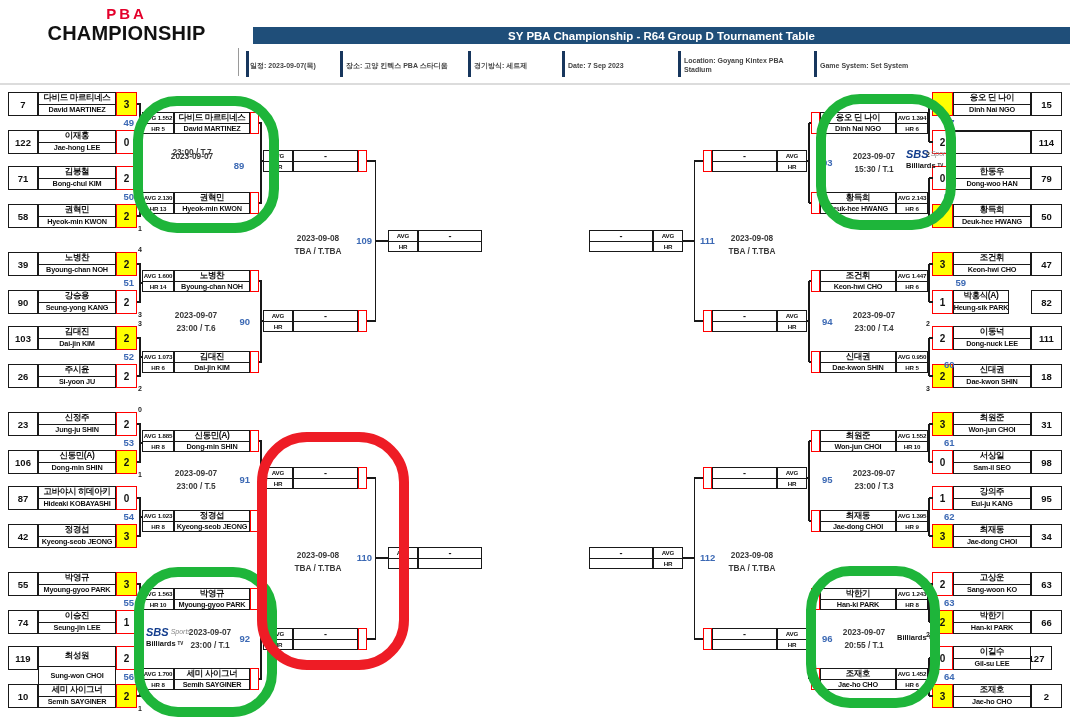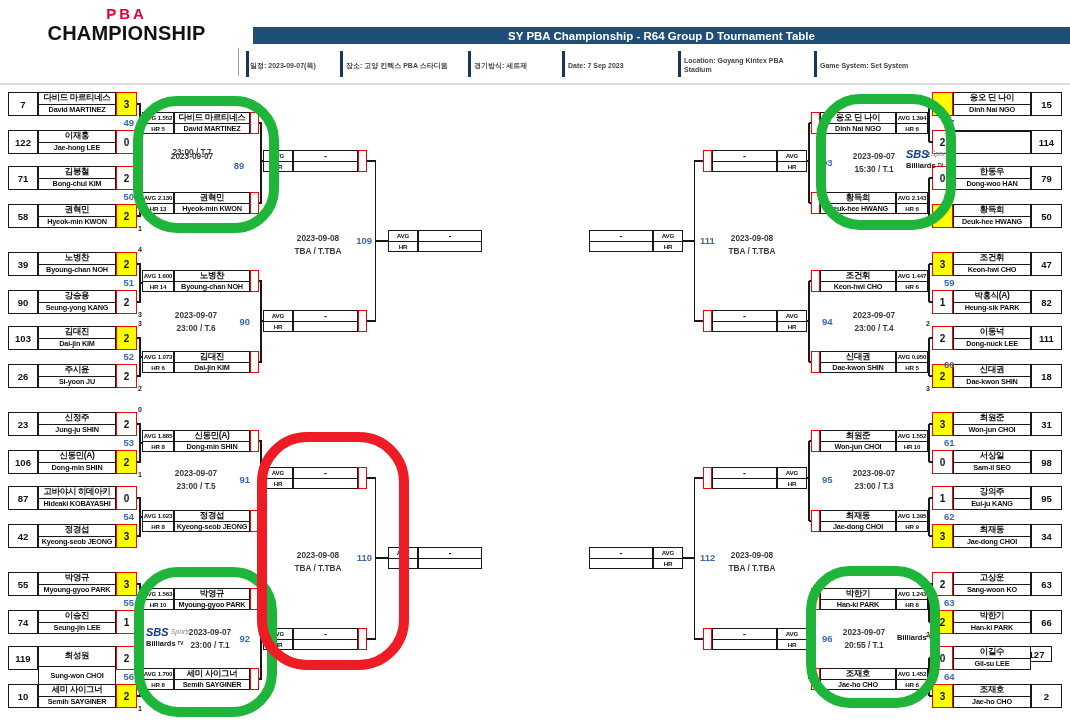--- a/index.html
+++ b/index.html
@@ -435,30 +435,30 @@
     <div class="a ln" style="left: 928.3px; top: 178px; width: 1.4px; height: 38px;"></div>
     <div class="a ln" style="left: 926px; top: 196.3px; width: 3.5px; height: 1.4px;"></div>
     <div class="a mnum" style="left: 944px; top: 191px; width: 22px; height: 12px; text-align: left;">58</div>
     <div class="a bx cell seed" style="left: 1031px; top: 252px; width: 31px; height: 24px;">47</div>
     <div class="a bx n2" style="left: 953px; top: 252px; width: 78px; height: 24px;">
       <div class="r1 ko">조건휘</div>
       <div class="r2 en">Keon-hwi CHO</div>
     </div>
     <div class="a bx cell sc win" style="left: 932px; top: 252px; width: 21px; height: 24px;">3</div>
     <div class="a bx cell seed" style="left: 1031px; top: 290px; width: 31px; height: 24px;">82</div>
-    <div class="a bx n2" style="left: 953px; top: 290px; width: 78px; height: 24px;">
+    <div class="a bx n2" style="left: 953px; top: 290px; width: 56px; height: 24px;">
       <div class="r1 ko">박흥식(A)</div>
       <div class="r2 en">Heung-sik PARK</div>
     </div>
     <div class="a bx cell sc" style="left: 932px; top: 290px; width: 21px; height: 24px;">1</div>
     <div class="a ln" style="left: 929px; top: 263.3px; width: 3.5px; height: 1.4px;"></div>
     <div class="a ln" style="left: 929px; top: 301.3px; width: 3.5px; height: 1.4px;"></div>
     <div class="a ln" style="left: 928.3px; top: 264px; width: 1.4px; height: 38px;"></div>
     <div class="a ln" style="left: 926px; top: 282.3px; width: 3.5px; height: 1.4px;"></div>
-    <div class="a mnum" style="left: 944px; top: 277px; width: 22px; height: 16px; text-align: left;">59</div>
+    <div class="a mnum" style="left: 944px; top: 277px; width: 22px; height: 16px; text-align: right;">59</div>
     <div class="a bx cell seed" style="left: 1031px; top: 326px; width: 31px; height: 24px;">111</div>
     <div class="a bx n2" style="left: 953px; top: 326px; width: 78px; height: 24px;">
       <div class="r1 ko">이동넉</div>
       <div class="r2 en">Dong-nuck LEE</div>
     </div>
     <div class="a bx cell sc" style="left: 932px; top: 326px; width: 21px; height: 24px;">2</div>
     <div class="a tb" style="left: 921px; top: 320px; width: 9px; height: 9px; text-align: right;">2</div>
     <div class="a bx cell seed" style="left: 1031px; top: 364px; width: 31px; height: 24px;">18</div>
     <div class="a bx n2" style="left: 953px; top: 364px; width: 78px; height: 24px;">
       <div class="r1 ko">신대권</div>
@@ -516,21 +516,21 @@
       <div class="r1 ko">박한기</div>
       <div class="r2 en">Han-ki PARK</div>
     </div>
     <div class="a bx cell sc win" style="left: 932px; top: 610px; width: 21px; height: 24px;">2</div>
     <div class="a tb" style="left: 921px; top: 631px; width: 9px; height: 9px; text-align: right;">2</div>
     <div class="a ln" style="left: 929px; top: 583.3px; width: 3.5px; height: 1.4px;"></div>
     <div class="a ln" style="left: 929px; top: 621.3px; width: 3.5px; height: 1.4px;"></div>
     <div class="a ln" style="left: 928.3px; top: 584px; width: 1.4px; height: 38px;"></div>
     <div class="a ln" style="left: 926px; top: 602.3px; width: 3.5px; height: 1.4px;"></div>
     <div class="a mnum" style="left: 944px; top: 597px; width: 22px; height: 12px; text-align: left;">63</div>
-    <div class="a bx cell seed" style="left: 1021px; top: 646px; width: 31px; height: 16px;">127</div>
+    <div class="a bx cell seed" style="left: 1021px; top: 646px; width: 31px; height: 24px;">127</div>
     <div class="a bx n2" style="left: 953px; top: 646px; width: 78px; height: 24px;">
       <div class="r1 ko">이길수</div>
       <div class="r2 en">Gil-su LEE</div>
     </div>
     <div class="a bx cell sc" style="left: 932px; top: 646px; width: 21px; height: 24px;">0</div>
     <div class="a bx cell seed" style="left: 1031px; top: 684px; width: 31px; height: 24px;">2</div>
     <div class="a bx n2" style="left: 953px; top: 684px; width: 78px; height: 24px;">
       <div class="r1 ko">조재호</div>
       <div class="r2 en">Jae-ho CHO</div>
     </div>

